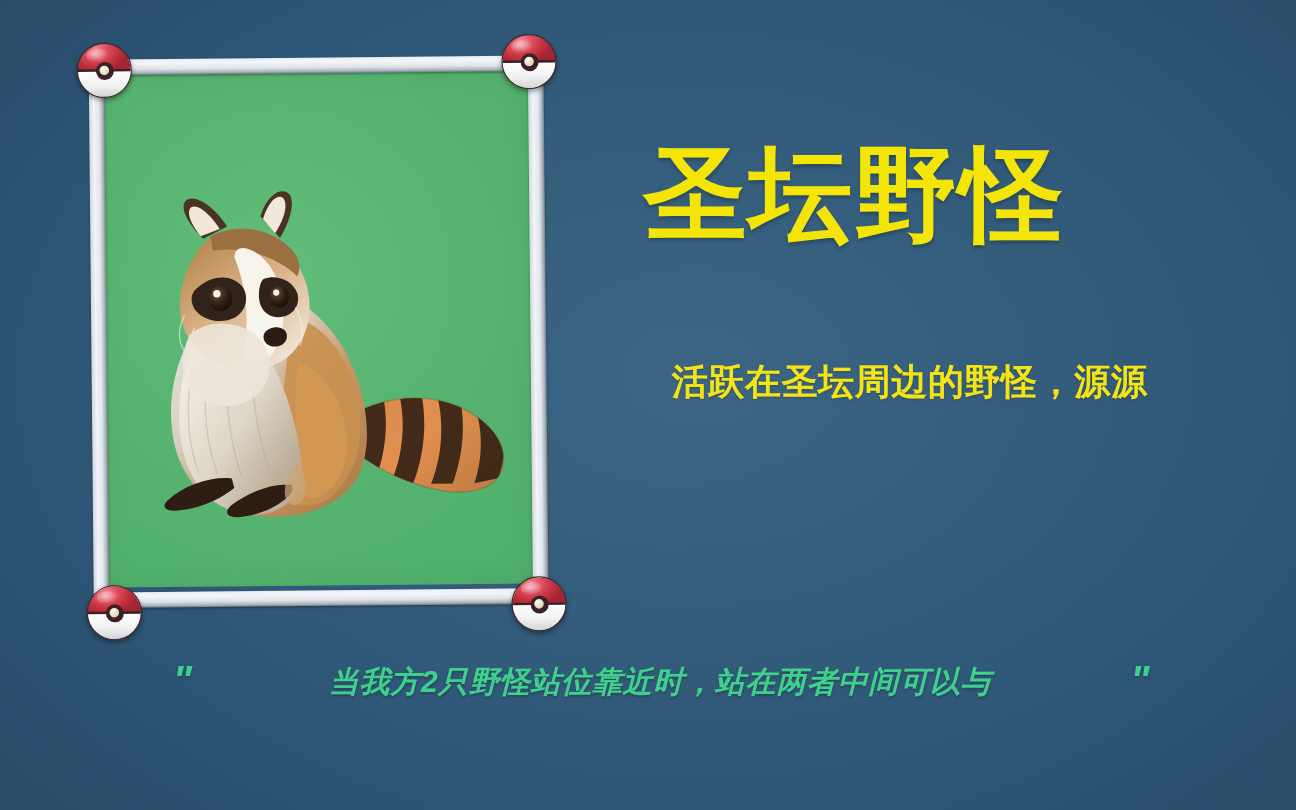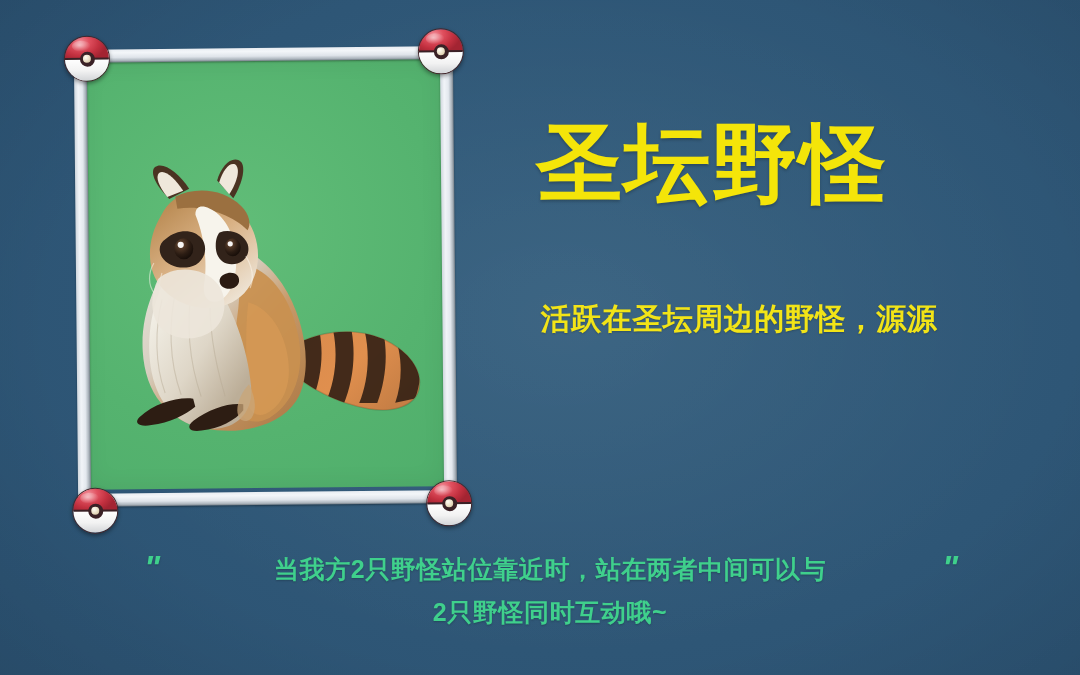--- a/index.html
+++ b/index.html
@@ -142,21 +142,21 @@
     font-size: 86px;
     line-height: 1.06;
     font-weight: 700;
     color: #f4e509;
     letter-spacing: 2px;
     white-space: nowrap;
     text-shadow: 0 2px 3px rgba(0,0,0,0.22);
   }
   .subtitle {
     position: absolute;
-    left: 496px;
+    left: 515px;
     top: 296px;
     width: 486px;
     font-size: 30px;
     line-height: 1.52;
     font-weight: 700;
     color: #f2e417;
     text-align: center;
     letter-spacing: 0.5px;
     text-shadow: 0 1px 2px rgba(0,0,0,0.20);
   }
@@ -168,21 +168,21 @@
     top: 548px;
     width: 860px;
     text-align: center;
     color: #3fd08c;
     font-size: 25px;
     font-weight: 700;
     line-height: 1.72;
     letter-spacing: 0.6px;
     text-shadow: 0 1px 2px rgba(0,0,0,0.22);
   }
-  .caption .cap-line { display: block; }
+  .caption .cap-line { display: block; font-style: italic; }
   .quote {
     position: absolute;
     color: #3fd08c;
     font-size: 34px;
     font-weight: 900;
     font-style: italic;
     line-height: 1;
     letter-spacing: -2px;
   }
   .quote-open  { left: 24px;  top: 2px; }
@@ -351,16 +351,15 @@
   <div class="title">圣坛野怪</div>
 
   <div class="subtitle">
     <span>活跃在圣坛周边的野怪，源源</span><br>
   </div>
 
   <div class="caption">
     <span class="quote quote-open">"</span>
     <span class="quote quote-close">"</span>
     <span class="cap-line">当我方2只野怪站位靠近时，站在两者中间可以与</span>
-    <span class="cap-line">2只野怪同时互动哦~</span>
   </div>
 
 </div>
 
 </body></html>

